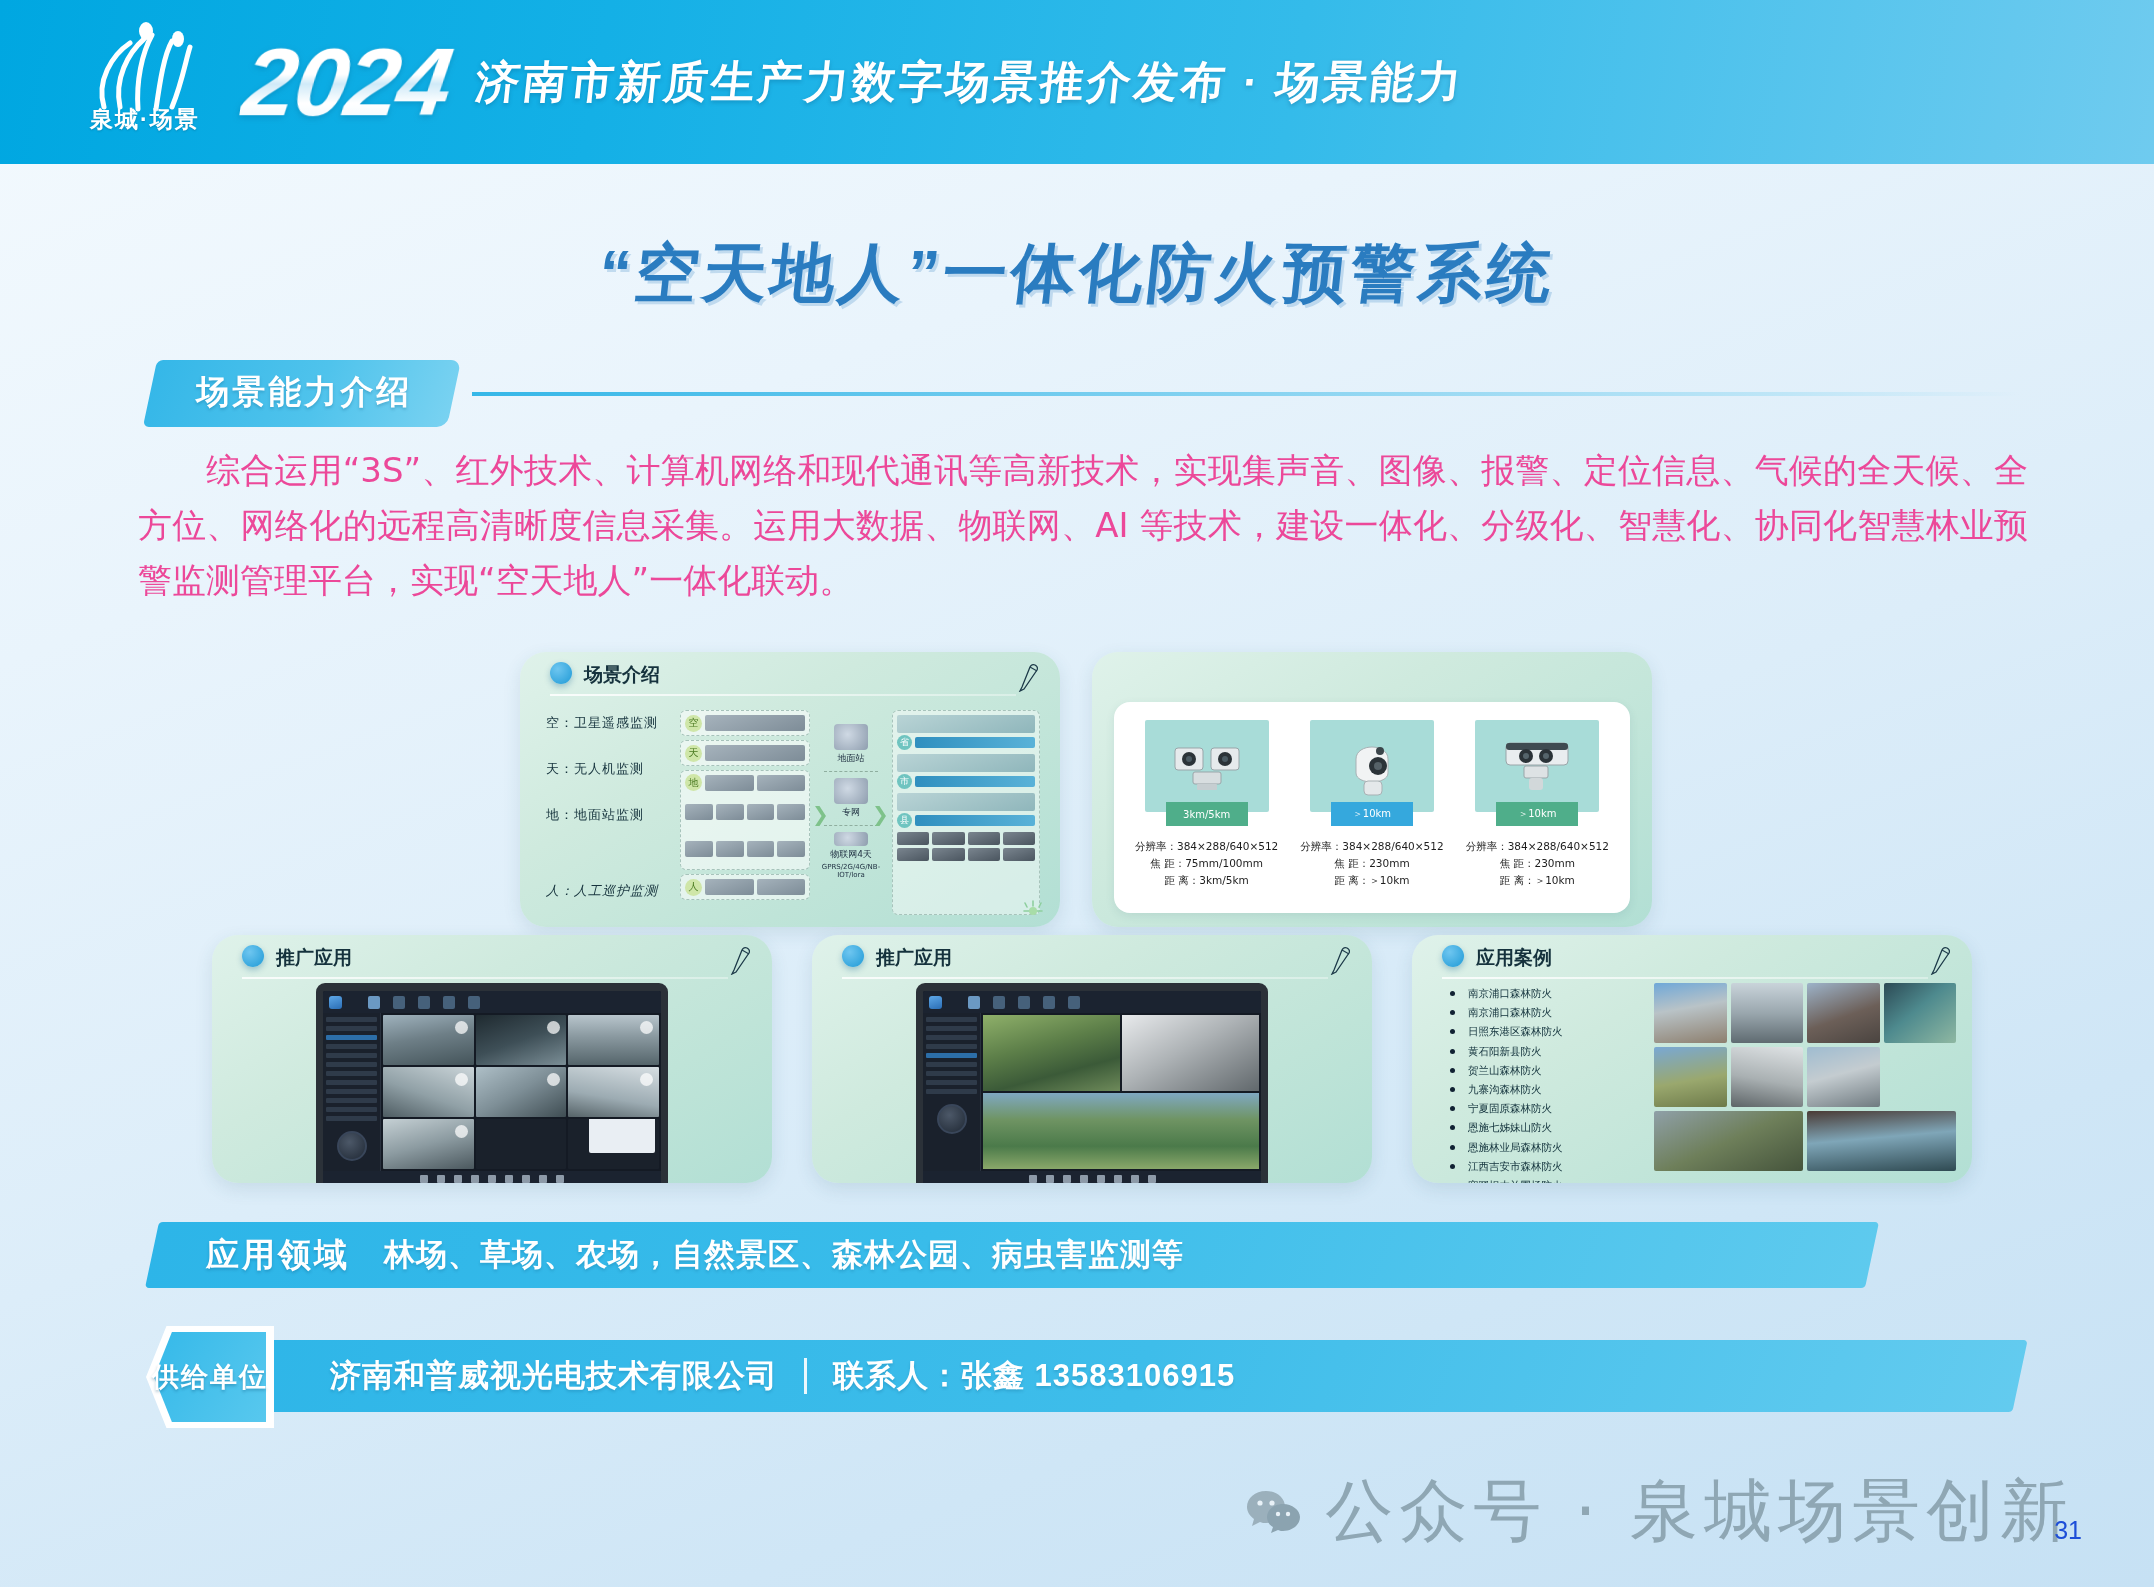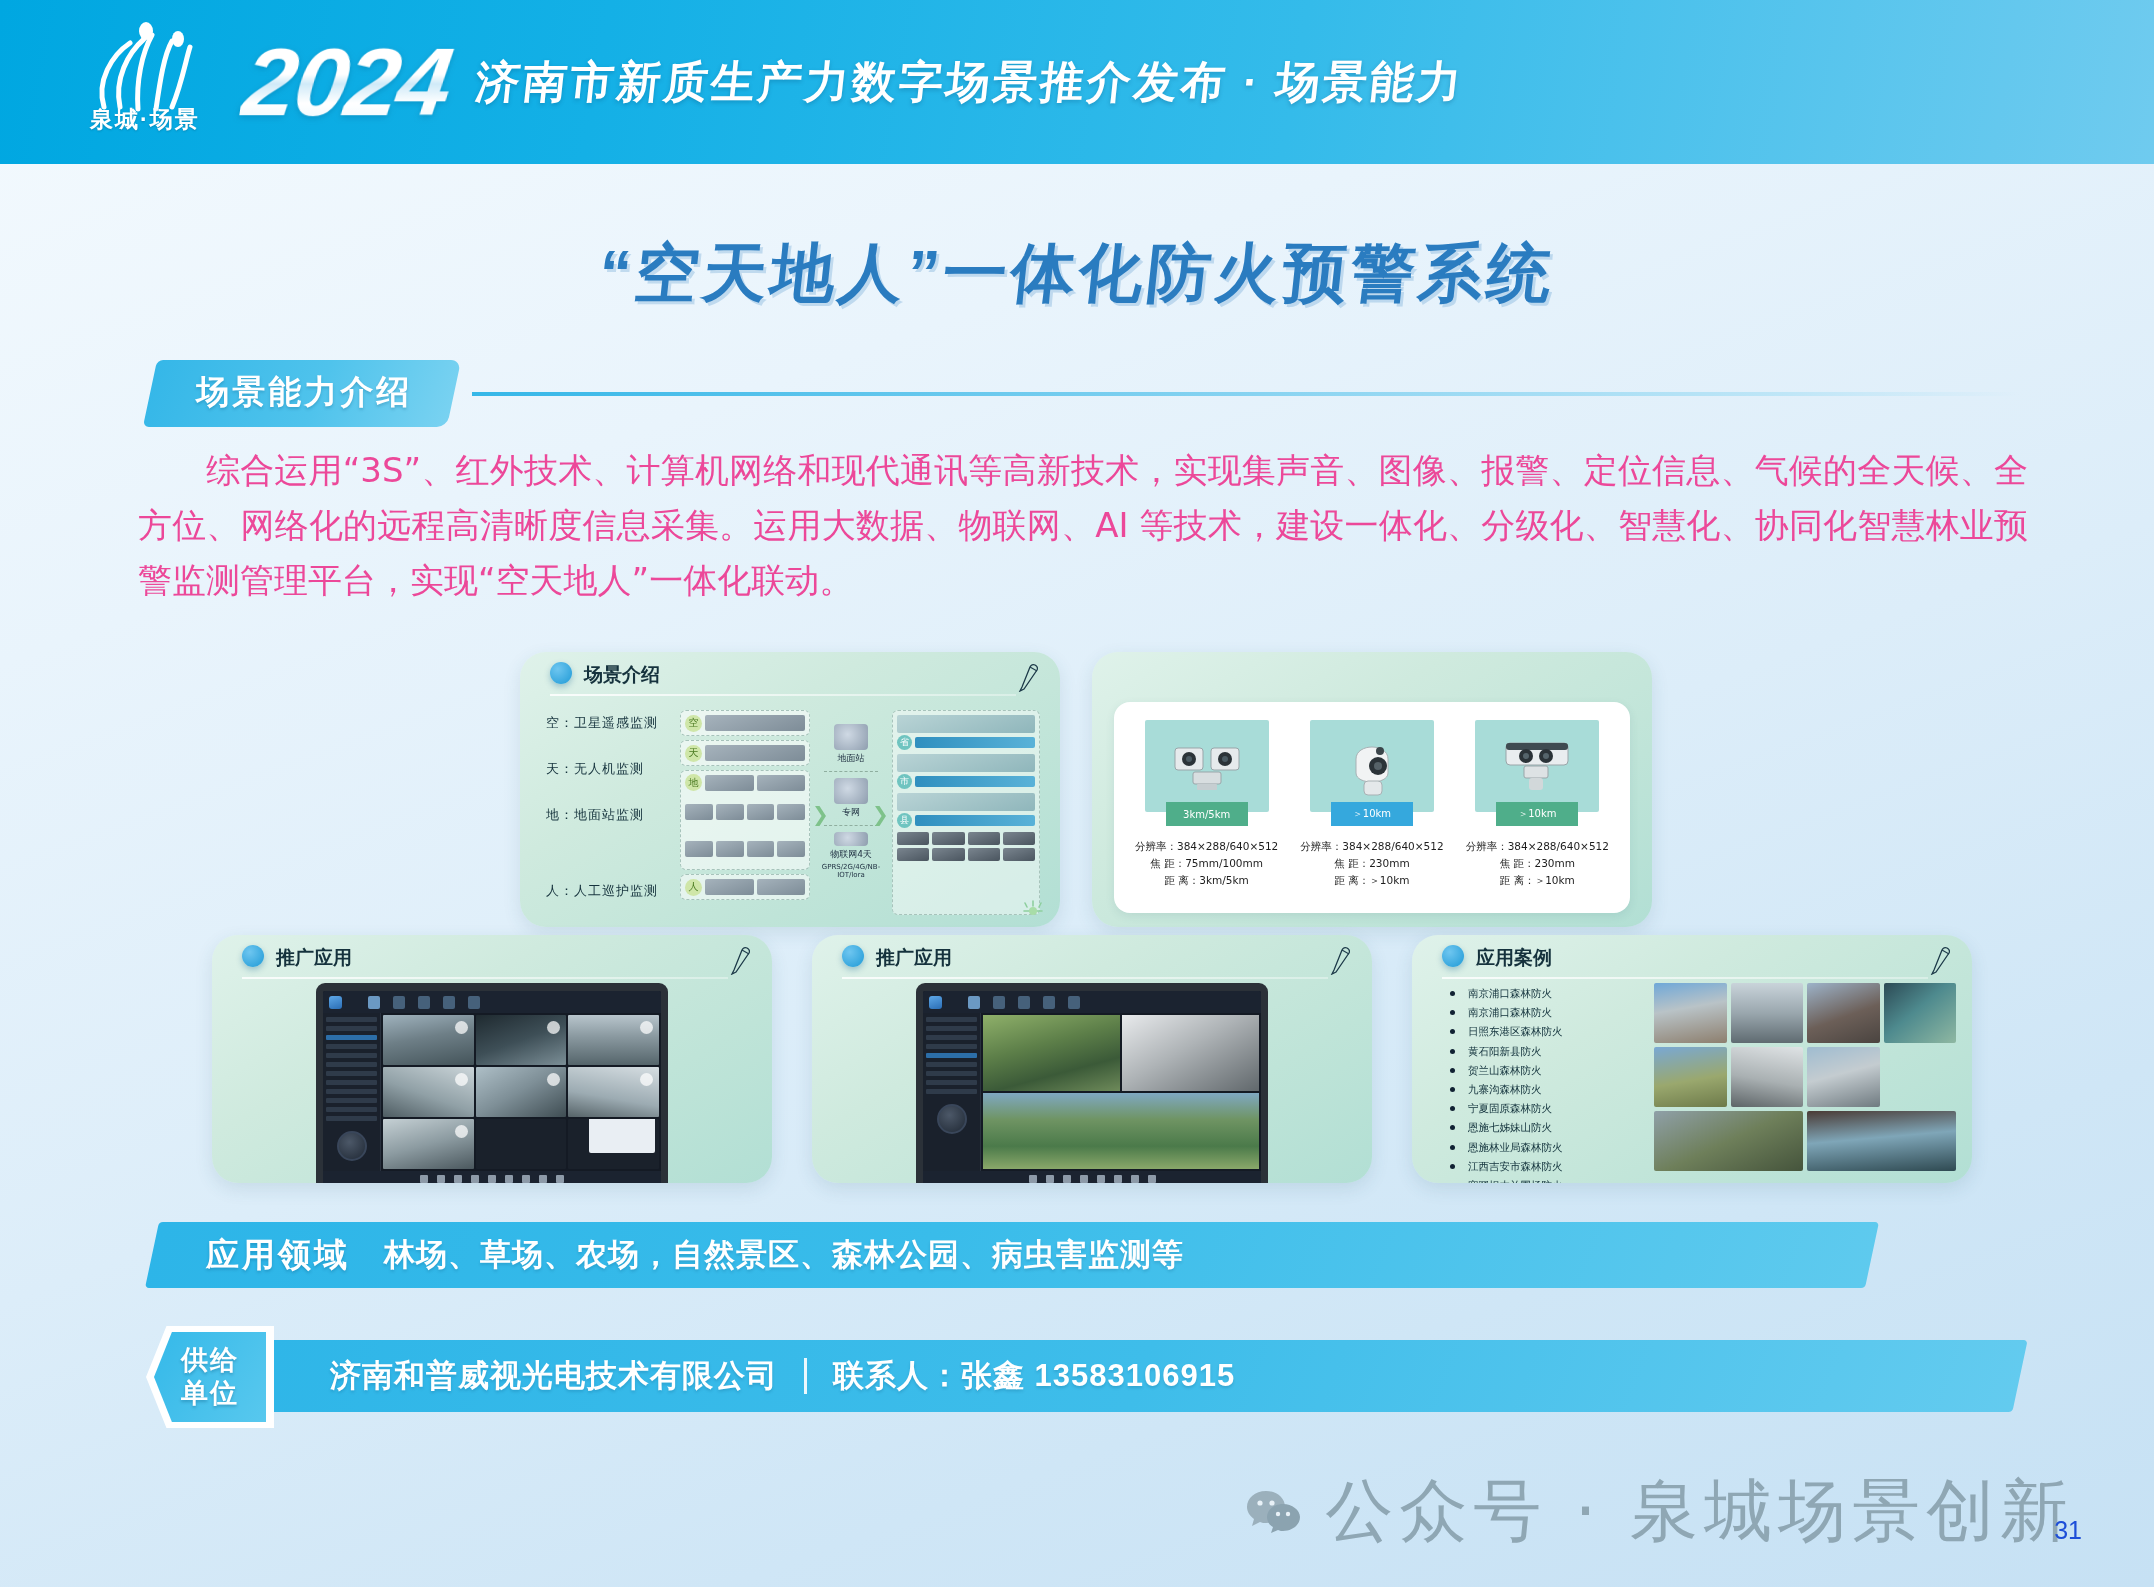--- a/index.html
+++ b/index.html
@@ -87,21 +87,21 @@
     position: absolute; left: 30px; right: 44px; top: 42px; height: 2px;
     background: linear-gradient(90deg,rgba(255,255,255,.85),rgba(255,255,255,.35));
   }
   .pen { position: absolute; right: 18px; top: 8px; width: 26px; height: 32px; }
 
   
   #card-scenario { left: 520px; top: 652px; width: 540px; height: 275px; padding-left: 8px; }
   .sc-left { position: absolute; left: 26px; top: 62px; width: 130px; font-size: 13px; color: #16333d;
     font-family:"DejaVu Sans",sans-serif; }
   .sc-left div { margin-bottom: 28px; letter-spacing: 1px; }
-  .sc-left div:last-child { margin-top: 58px; }
+  .sc-left div:last-child { margin-top: 58px; font-style: italic; }
   .sc-col {
     position: absolute; left: 160px; top: 58px; width: 130px; height: 205px;
     display: flex; flex-direction: column; gap: 4px;
   }
   .sc-box {
     border: 1px dashed #a7c3bb; border-radius: 6px; background: rgba(255,255,255,.55);
     display: flex; align-items: center; padding: 3px 4px; position: relative;
   }
   .sc-badge {
     width: 17px; height: 17px; border-radius: 50%; background: #cfe6a8; color: #4a7a21;
@@ -223,21 +223,21 @@
     background: linear-gradient(100deg,#2fb6e8 0%,#3ebdea 50%,#63cbef 100%);
     transform: skewX(-12deg); border-radius: 4px;
     display: flex; align-items: center; padding-left: 70px;
   }
   .supplier-band > span { transform: skewX(12deg); color: #fff; font-size: 31px; font-weight: bold;
     letter-spacing: 1px; text-shadow: 0 2px 3px rgba(0,70,110,.2); }
   .sb-divider { display: inline-block; width: 3px; height: 36px; background: #fff; opacity: .9;
     margin: 0 26px; transform: skewX(12deg); }
   .supplier-tag {
     position: absolute; left: 146px; top: 1326px; width: 128px; height: 102px;
-    background: #fff; display: flex; flex-direction: column; align-items: center; justify-content: center;
+    background: #fff; display: flex; flex-direction: row; align-items: center; justify-content: center;
     clip-path: polygon(16% 0, 100% 0, 100% 100%, 16% 100%, 0 50%);
   }
   .supplier-tag i {
     position: absolute; left: 8px; top: 6px; width: 112px; height: 90px;
     background: linear-gradient(120deg,#35b9e9,#58c8ee);
     clip-path: polygon(16% 0, 100% 0, 100% 100%, 16% 100%, 0 50%);
   }
   .supplier-tag span { position: relative; color: #fff; font-size: 27px; font-weight: 900;
     letter-spacing: 2px; line-height: 1.22; text-shadow: 0 2px 3px rgba(0,70,110,.3); }
 

